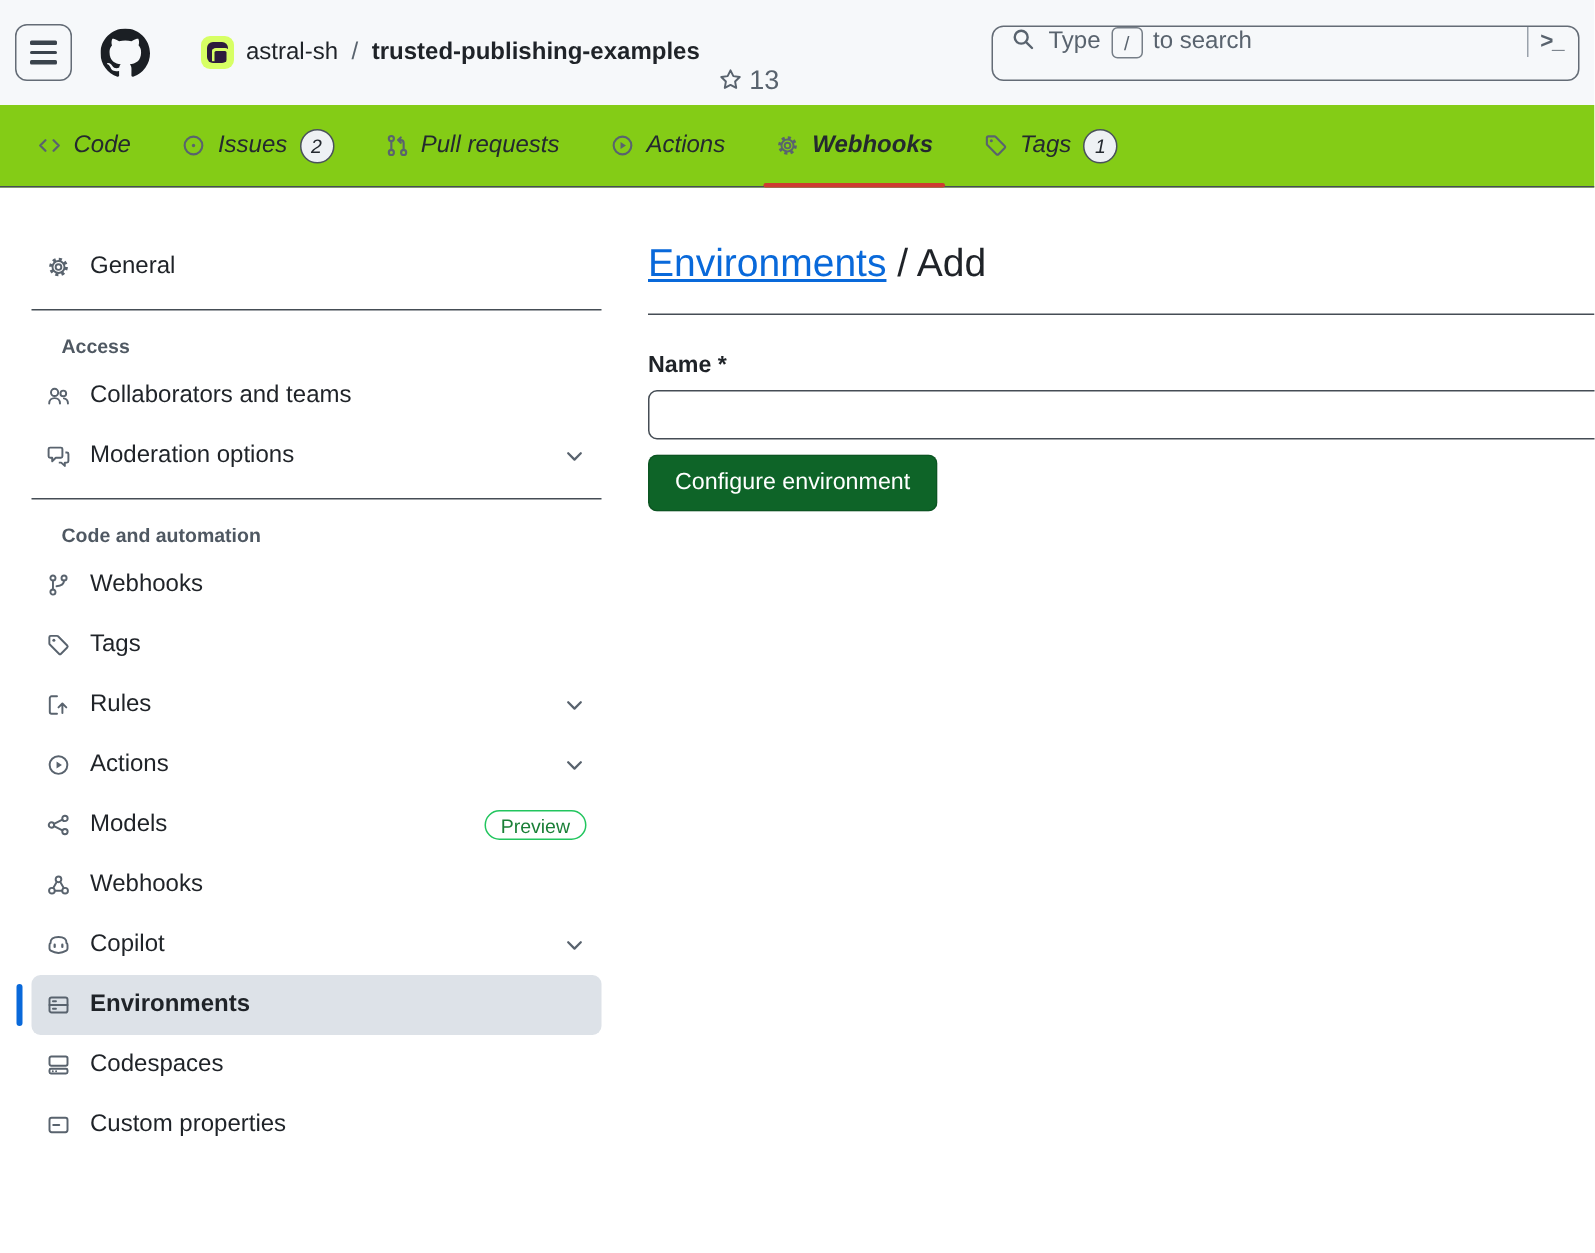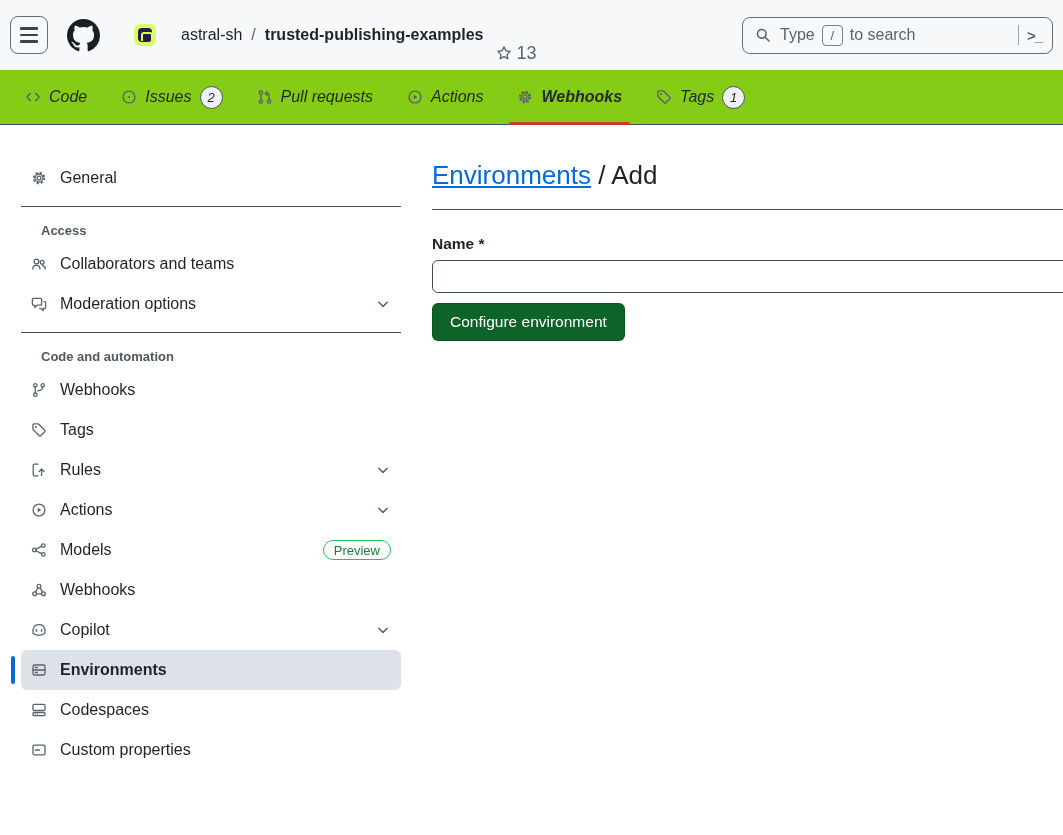--- a/index.html
+++ b/index.html
@@ -10,27 +10,27 @@
   .header { height:70px; background:#f6f8fa; display:flex; align-items:center; padding:0 10px 0 10px; }
   .hamburger { width:38px; height:38px; border:1px solid #646c76; border-radius:8px; background:transparent;
     display:flex; flex-direction:column; justify-content:center; align-items:center; gap:4px; cursor:pointer; }
   .hamburger span { display:block; width:18px; height:2.4px; background:#3a434c; border-radius:1px; }
   .gh-logo { margin-left:19px; width:33px; height:33px; color:#1b1f24; }
   .crumb { display:flex; align-items:center; margin-left:34px; font-size:16px; }
   .avatar { width:22px; height:22px; border-radius:6px; background:#d7ff64; position:relative; overflow:hidden; flex:none; }
   .avatar .glyph { position:absolute; left:4px; top:4px; width:14px; height:14px; background:#2d1b3d; border-radius:4px; }
   .avatar .glyph::after { content:""; position:absolute; left:3px; top:4px; width:8px; height:7px;
     border:2px solid #d7ff64; border-bottom:none; border-radius:3px 3px 0 0; }
-  .org { margin-left:25px; color:#1f2328; cursor:pointer; }
+  .org { margin-left:8px; color:#1f2328; cursor:pointer; }
   .crumb-sep { margin:0 9px; color:#59636e; }
   .repo { font-weight:700; cursor:pointer; }
   .stars { display:flex; align-items:center; gap:5px; margin-left:12px; color:#59636e; font-size:18px;margin-top:36px; }
   .icon16 { width:16px; height:16px; flex:none; }
-  .search { margin-left:auto; width:311px; height:37px; border:1px solid #646c76; border-radius:8px; background:#f6f8fa;
-    display:flex; align-items:center; padding:0 10px 0 12px; color:#59636e; font-size:16px; cursor:text; }
+  .search { margin-left:auto; width:392px; height:37px; border:1px solid #646c76; border-radius:8px; background:#f6f8fa;
+    display:flex; align-items:flex-start; padding:0 10px 0 12px; color:#59636e; font-size:16px; cursor:text; }
   .search .ph { margin-left:9px; display:flex; align-items:center; gap:7px; white-space:nowrap; }
   .kbd { width:21px; height:21px; border:1px solid #767e87; border-radius:4px; font-size:13px;
     display:flex; align-items:center; justify-content:center; color:#59636e; }
   .search .right { margin-left:auto; display:flex; align-items:center; gap:8px; }
   .vline { width:1px; height:20px; background:#9aa2ab; }
   .term { font-size:15px; letter-spacing:-1px; color:#59636e; font-weight:600; }
 
   
   .nav { height:55px; background:#84cc16; border-bottom:1px solid #454d55; display:flex; align-items:stretch; padding:0 8px;font-style:italic; }
   .tab { position:relative; display:flex; align-items:center; gap:8px; padding:0 10px; margin:0 7px;

